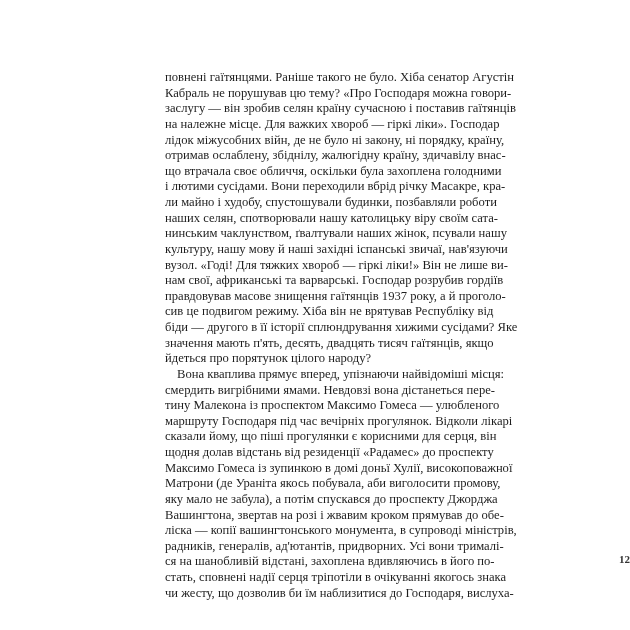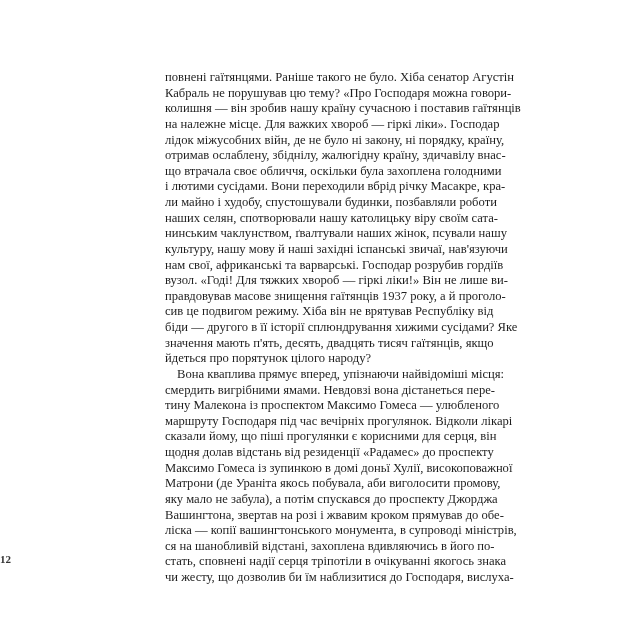--- a/index.html
+++ b/index.html
@@ -42,65 +42,66 @@
       text-align-last: left;
     }
     .line.indent {
       text-indent: 12px;
     }
     .page-number {
       position: absolute;
       left: 0;
       width: 630px;
       top: 553px;
-      text-align: left;
+      text-align: right;
       font-family: "Liberation Serif", "DejaVu Serif", serif;
       font-size: 11px;
       color: #333333;
       font-weight: bold;
     }
   </style>
 </head>
 <body>
 
 <div class="page">
   <div class="text-block">
     <div class="paragraph">
       <span class="line">повнені гаїтянцями. Раніше такого не було. Хіба сенатор Агустін</span>
       <span class="line">Кабраль не порушував цю тему? «Про Господаря можна говори-</span>
-      <span class="line">колишня — він зробив нашу країну сучасною і поставив гаїтянців</span>
+      <span class="line">заслугу — він зробив селян країну сучасною і поставив гаїтянців</span>
       <span class="line">на належне місце. Для важких хвороб — гіркі ліки». Господар</span>
       <span class="line">лідок міжусобних війн, де не було ні закону, ні порядку, країну,</span>
       <span class="line">отримав ослаблену, збіднілу, жалюгідну країну, здичавілу внас-</span>
       <span class="line">що втрачала своє обличчя, оскільки була захоплена голодними</span>
       <span class="line">і лютими сусідами. Вони переходили вбрід річку Масакре, кра-</span>
       <span class="line">ли майно і худобу, спустошували будинки, позбавляли роботи</span>
       <span class="line">наших селян, спотворювали нашу католицьку віру своїм сата-</span>
       <span class="line">нинським чаклунством, ґвалтували наших жінок, псували нашу</span>
       <span class="line">культуру, нашу мову й наші західні іспанські звичаї, нав'язуючи</span>
+      <span class="line">вузол. «Годі! Для тяжких хвороб — гіркі ліки!» Він не лише ви-</span>
       <span class="line">нам свої, африканські та варварські. Господар розрубив гордіїв</span>
-      <span class="line">вузол. «Годі! Для тяжких хвороб — гіркі ліки!» Він не лише ви-</span>
       <span class="line">правдовував масове знищення гаїтянців 1937 року, а й проголо-</span>
       <span class="line">сив це подвигом режиму. Хіба він не врятував Республіку від</span>
       <span class="line">біди — другого в її історії сплюндрування хижими сусідами? Яке</span>
       <span class="line">значення мають п'ять, десять, двадцять тисяч гаїтянців, якщо</span>
       <span class="line last">йдеться про порятунок цілого народу?</span>
     </div>
     <div class="paragraph">
       <span class="line indent">Вона кваплива прямує вперед, упізнаючи найвідоміші місця:</span>
       <span class="line">смердить вигрібними ямами. Невдовзі вона дістанеться пере-</span>
       <span class="line">тину Малекона із проспектом Максимо Гомеса — улюбленого</span>
       <span class="line">маршруту Господаря під час вечірніх прогулянок. Відколи лікарі</span>
       <span class="line">сказали йому, що піші прогулянки є корисними для серця, він</span>
       <span class="line">щодня долав відстань від резиденції «Радамес» до проспекту</span>
       <span class="line">Максимо Гомеса із зупинкою в домі доньї Хулії, високоповажної</span>
       <span class="line">Матрони (де Ураніта якось побувала, аби виголосити промову,</span>
       <span class="line">яку мало не забула), а потім спускався до проспекту Джорджа</span>
       <span class="line">Вашингтона, звертав на розі і жвавим кроком прямував до обе-</span>
       <span class="line">ліска — копії вашингтонського монумента, в супроводі міністрів,</span>
+      <span class="line">радників, генералів, ад'ютантів, придворних. Усі вони трималі-</span>
       <span class="line">ся на шанобливій відстані, захоплена вдивляючись в його по-</span>
       <span class="line">стать, сповнені надії серця тріпотіли в очікуванні якогось знака</span>
       <span class="line">чи жесту, що дозволив би їм наблизитися до Господаря, вислуха-</span>
 
     </div>
   </div>
   <div class="page-number">12</div>
 </div>
 
 </body></html>

